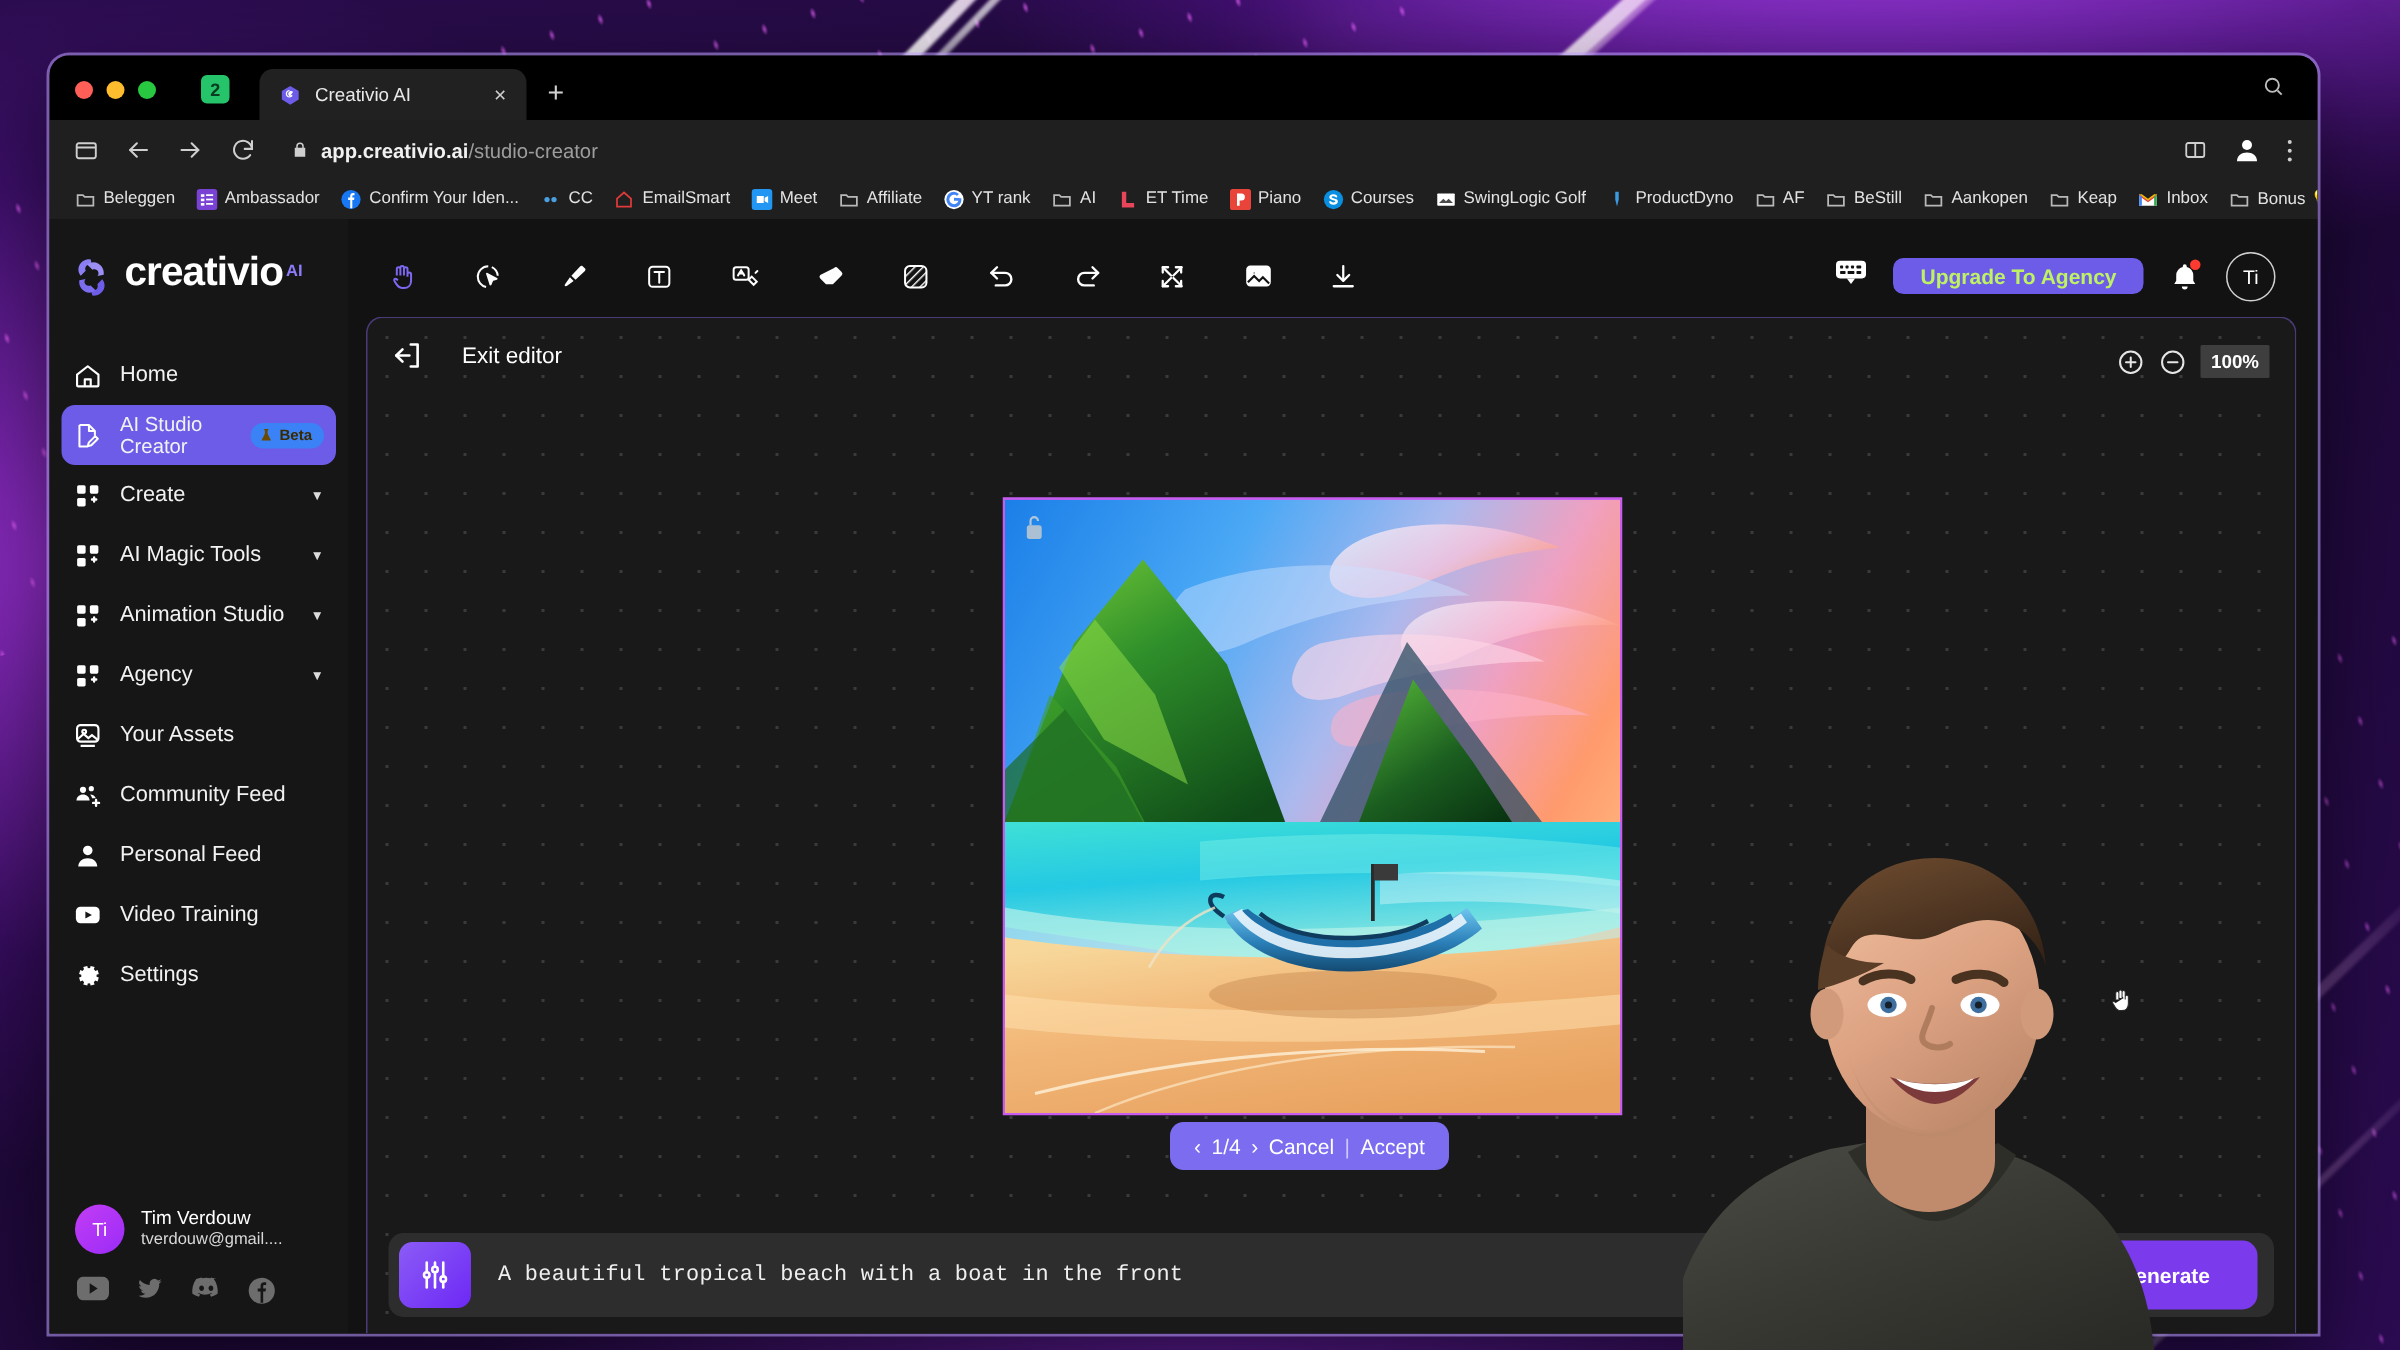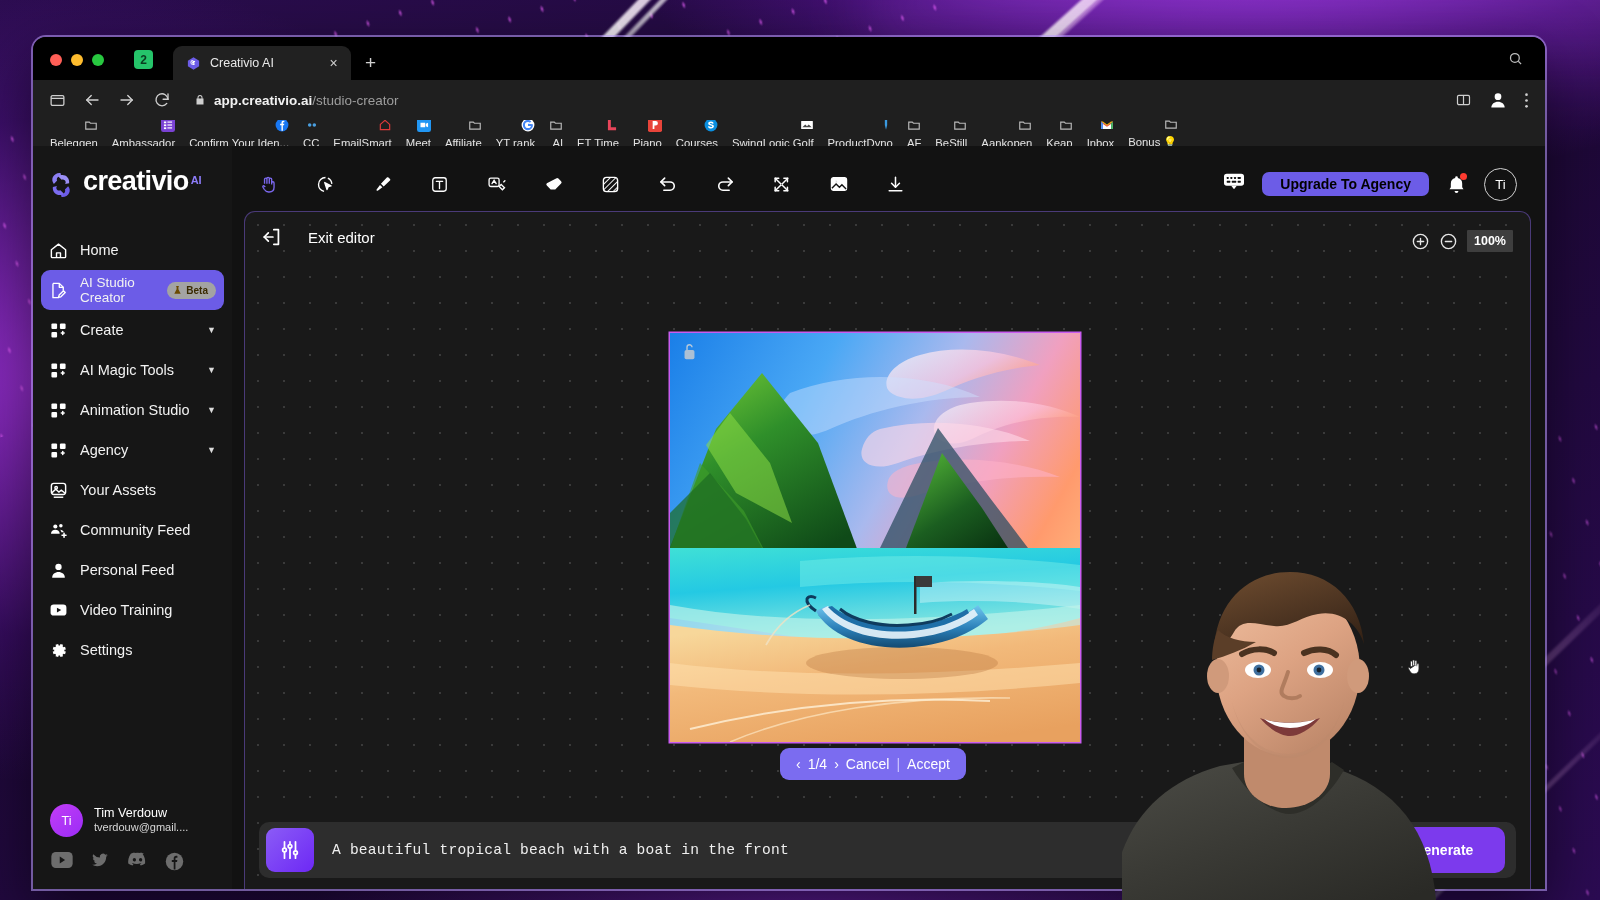--- a/index.html
+++ b/index.html
@@ -92,21 +92,21 @@
   #omnibox { flex: 1; display:flex; align-items:center; gap: 8px; margin-left: 6px; }
   #url-text { font-size: 13.5px; color: #9d9d9d; }
   #url-text b { color: #f1f1f1; font-weight: bold; }
   #url-right { display:flex; align-items:center; gap: 16px; margin-left: auto; }
 
   
   #bookmarks-bar {
     height: 26px; background: #1f1f1f; display:flex; align-items:center;
     gap: 0; padding: 0 10px; overflow: hidden;
   }
-  .bm { display:flex; align-items:flex-end; gap: 5px; padding: 0 7px; white-space: nowrap; flex-direction: column; }
+  .bm { display:flex; align-items:flex-start; gap: 5px; padding: 0 7px; white-space: nowrap; }
   .bm span.lbl { font-size: 11.3px; color: #e3e3e3; }
   .bm-ico { width: 14px; height: 14px; flex:0 0 14px; display:block; }
 
   
   #app { display: flex; height: 743px; background: #121212; }
 
   
   #sidebar {
     width: 199px; flex: 0 0 199px; background: #161616; position: relative;
     display: flex; flex-direction: column; padding-top: 14px;
@@ -118,21 +118,21 @@
   .nav-item {
     display:flex; align-items:center; gap: 12px; height: 40px; padding: 0 8px;
     border-radius: 9px; color: #f2f2f2; font-size: 14.5px; position: relative;
   }
   .nav-item.active { background: #6c5ce7; height: 40px; }
   .nav-item .nico { width: 19px; height: 19px; flex: 0 0 19px; display:flex; align-items:center; justify-content:center;}
   .nav-label { line-height: 1.12; }
   .nav-label.two { font-size: 13.5px; }
   .chev { margin-left: auto; font-size: 9px; color: #dcdcdc; }
   #beta-badge {
-    margin-left: auto; background: #a3a3a3; color: #3a2a00; font-size: 10px; font-weight: bold;
+    margin-left: auto; background: #3b82f6; color: #3a2a00; font-size: 10px; font-weight: bold;
     border-radius: 10px; padding: 3px 8px 3px 5px; display:flex; align-items:flex-start; gap: 3px;
   }
   #profile-block { margin-top: auto; padding: 0 0 14px 0; }
   #profile-row { display:flex; align-items:center; gap: 11px; padding: 0 0 0 17px; }
   #avatar-sb {
     width: 33px; height: 33px; border-radius: 50%; flex:0 0 33px;
     background: linear-gradient(140deg, #c23df5, #9b2cf7);
     display:flex; align-items:center; justify-content:center; color:#fff; font-size: 12.5px;
   }
   #profile-name { font-size: 12.6px; color: #fff; line-height: 1.25; }
@@ -146,21 +146,21 @@
     height: 54px; display:flex; align-items:center; gap: 0; padding: 0 6px 0 10px;
   }
   .tool {
     width: 29px; height: 29px; margin-right: 0; display:flex; align-items:center; justify-content:center;
     color: #fdfdfd;
   }
   .tool-gap { width: 28px; }
   .tool.active { color: #7b68ee; }
   #toolbar-right { margin-left: auto; display:flex; align-items:center; gap: 17px; padding-right: 8px;}
   #upgrade-btn {
-    background: #6c5ce7; color:#000000; font-size: 14px; font-weight: bold;
+    background: #6c5ce7; color:#bef264; font-size: 14px; font-weight: bold;
     border-radius: 7px; padding: 4px 18px; white-space: nowrap;
   }
   #avatar-top {
     width: 33px; height: 33px; border-radius: 50%; border: 1.6px solid #d0d0d0;
     display:flex; align-items:center; justify-content:center; color: #fff; font-size: 13px;
   }
   .notif-wrap { position: relative; display:flex; }
   .notif-dot { position:absolute; top: -1px; right: 0px; width: 7px; height: 7px; border-radius:50%; background:#ff3b30; }
 
   

